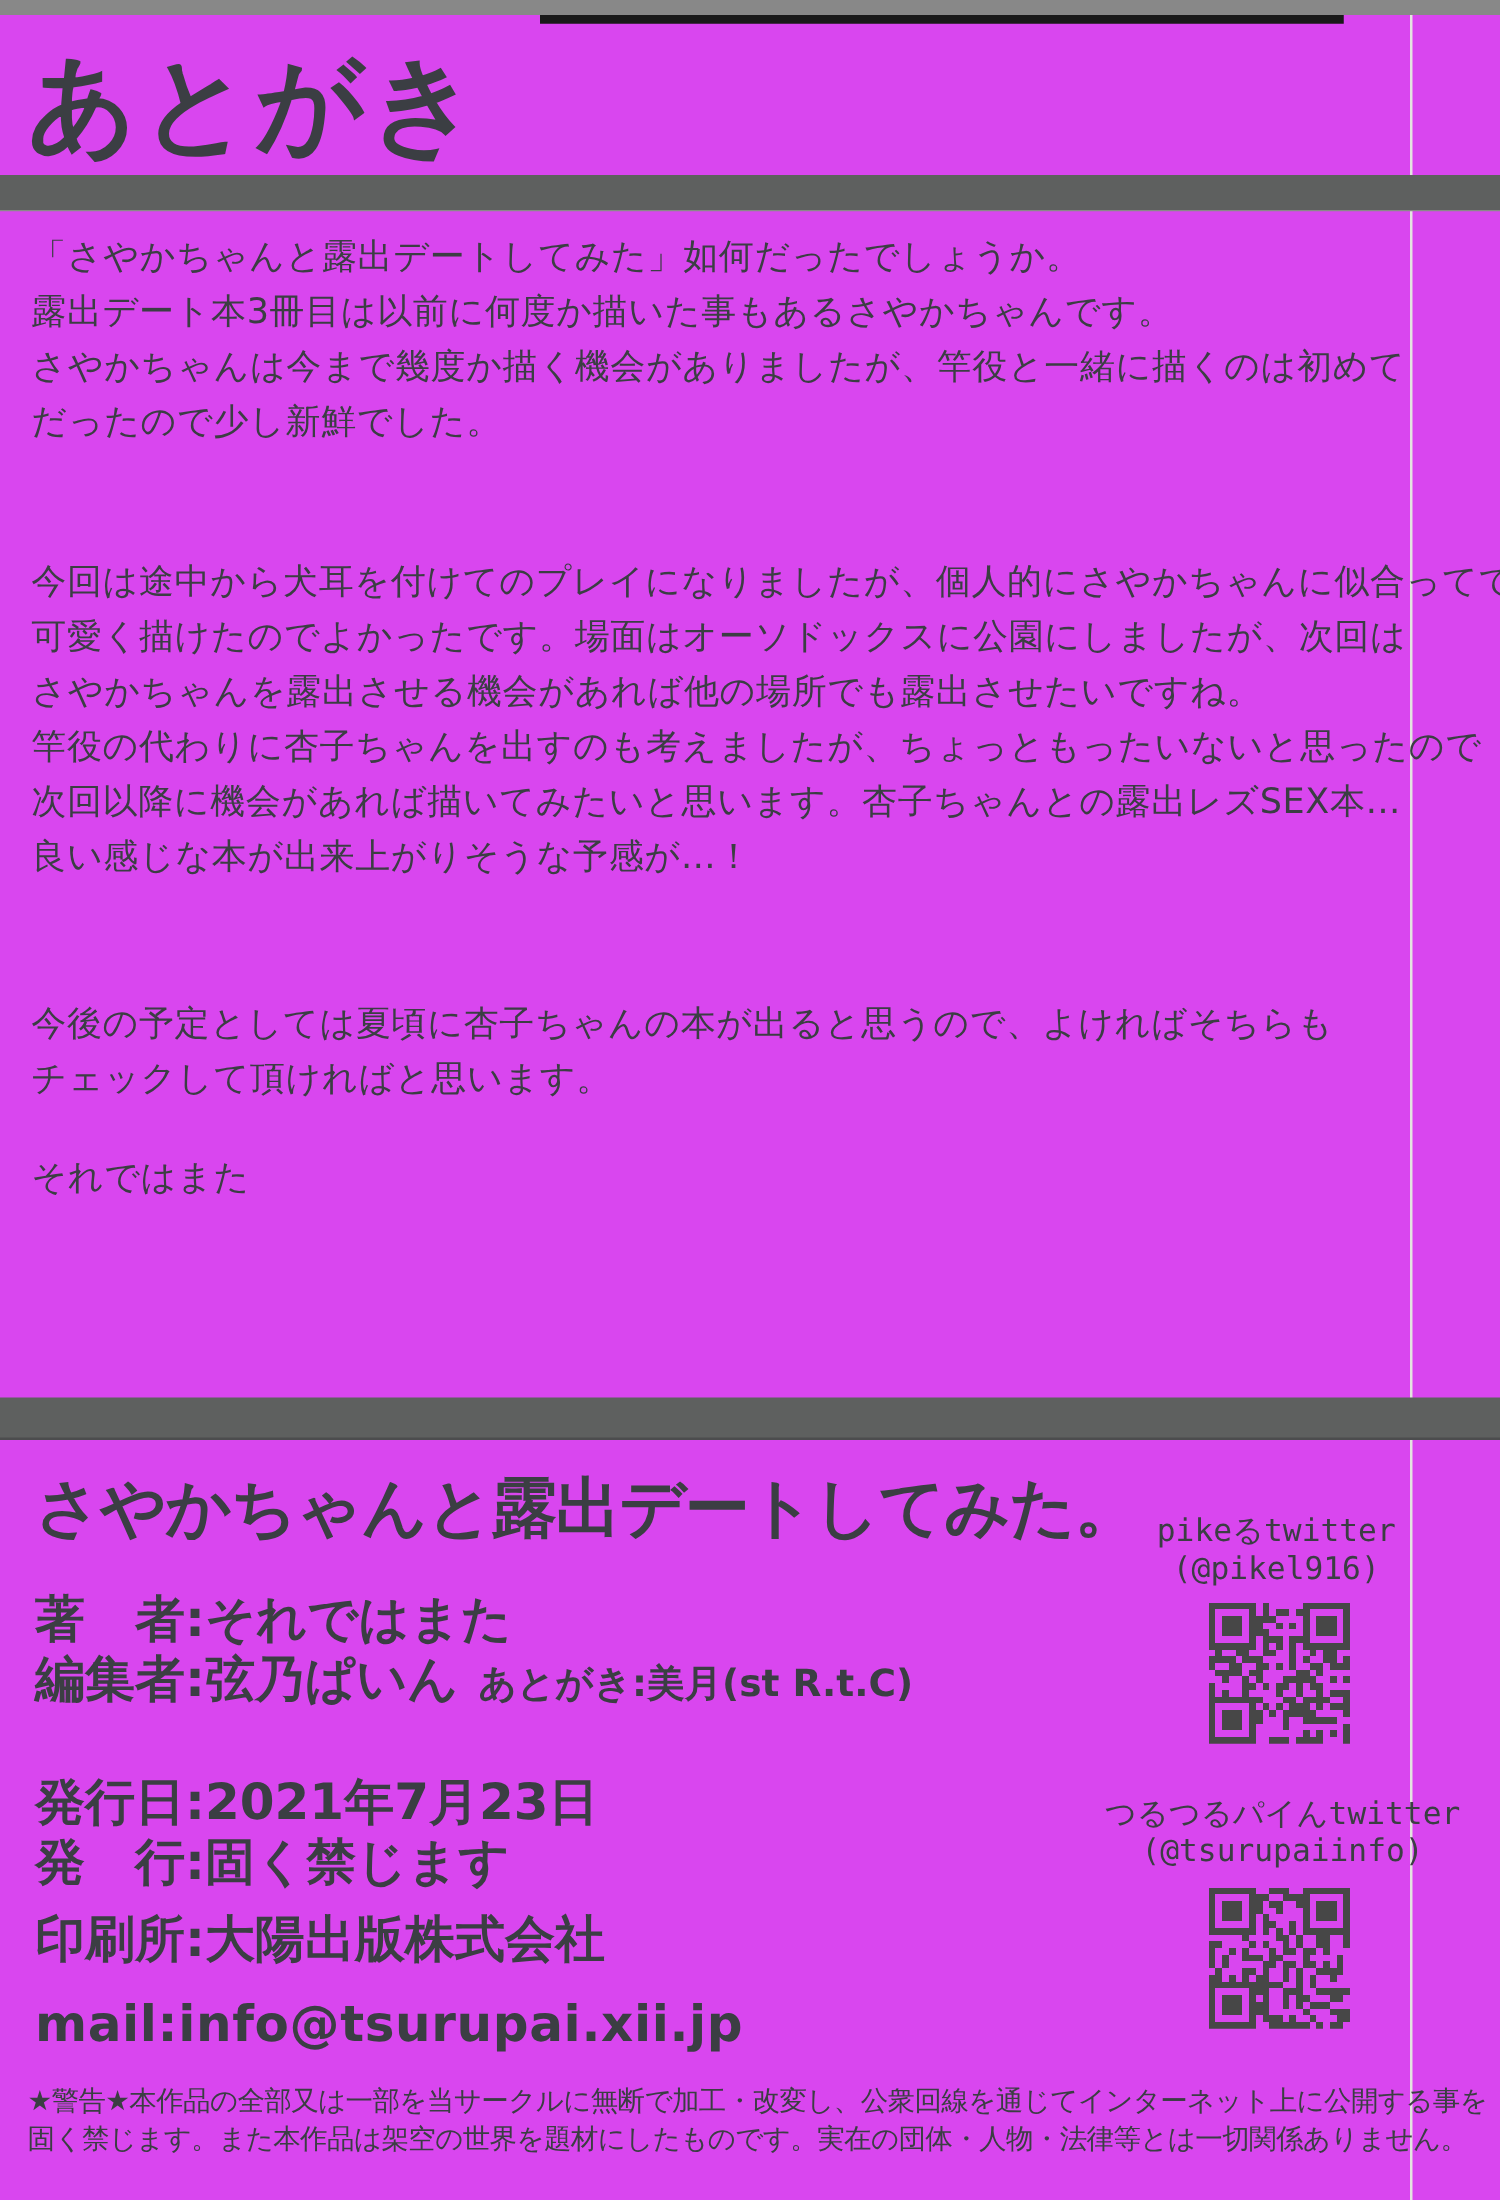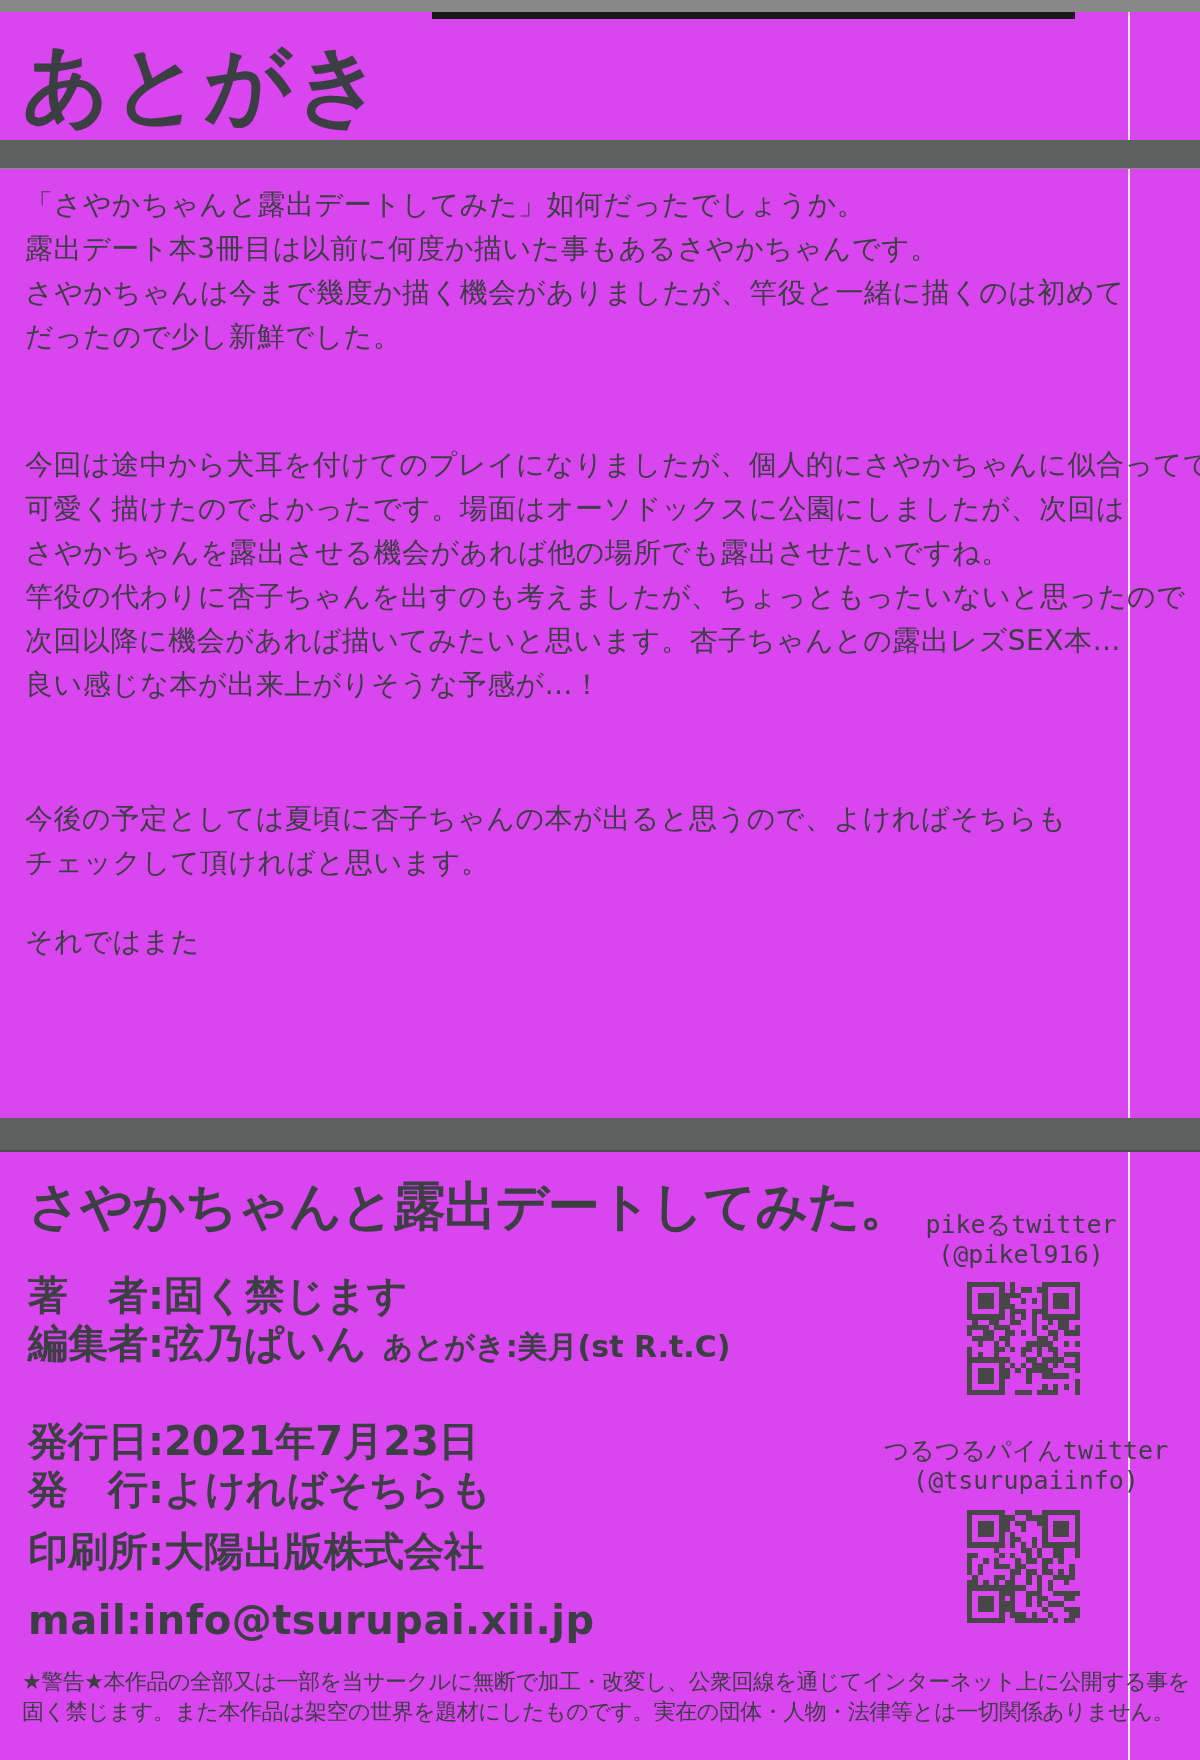--- a/index.html
+++ b/index.html
@@ -97,24 +97,24 @@
   </div>
 
   <div class="para closing">
     <div class="body-line">それではまた</div>
   </div>
 
   <div class="bar bar-bottom"></div>
 
   <div class="book-title">さやかちゃんと露出デートしてみた。</div>
 
-  <div class="colo author-line"><span>著　者:固く禁じます</span></div>
+  <div class="colo author-line"><span>著　者:それではまた</span></div>
   <div class="colo editor-line"><span>編集者:弦乃ぱいん</span><span class="editor-support">あとがき:美月(st R.t.C)</span></div>
   <div class="colo date-line">発行日:2021年7月23日</div>
-  <div class="colo publisher-line">発　行:よければそちらも</div>
+  <div class="colo publisher-line">発　行:固く禁じます</div>
   <div class="colo printer-line">印刷所:大陽出版株式会社</div>
   <div class="colo mail-line">mail:info@tsurupai.xii.jp</div>
 
   <div class="tw-label tw1">
     <div>pikeるtwitter</div>
     <div>(@pikel916)</div>
   </div>
   <div class="qr qr1"><svg viewBox="0 0 21 21" width="100%" height="100%" shape-rendering="crispEdges" fill="#474747">
         <rect x="0" y="0" width="1" height="1"></rect>
         <rect x="1" y="0" width="1" height="1"></rect>

